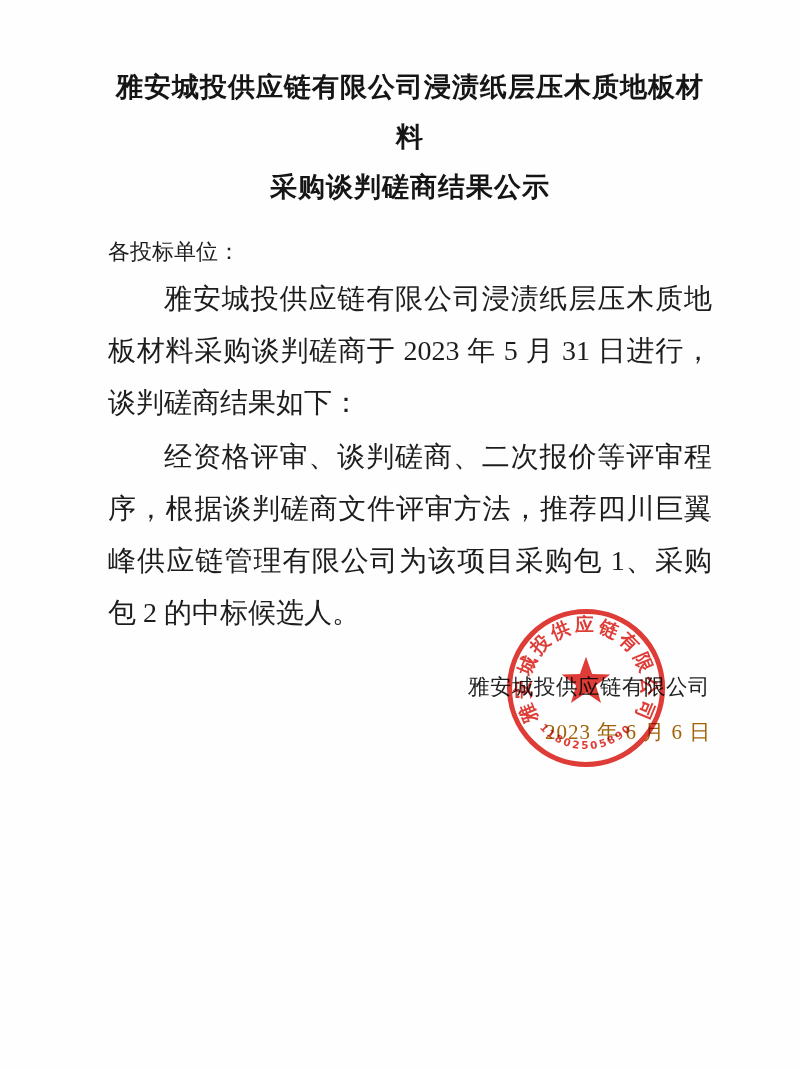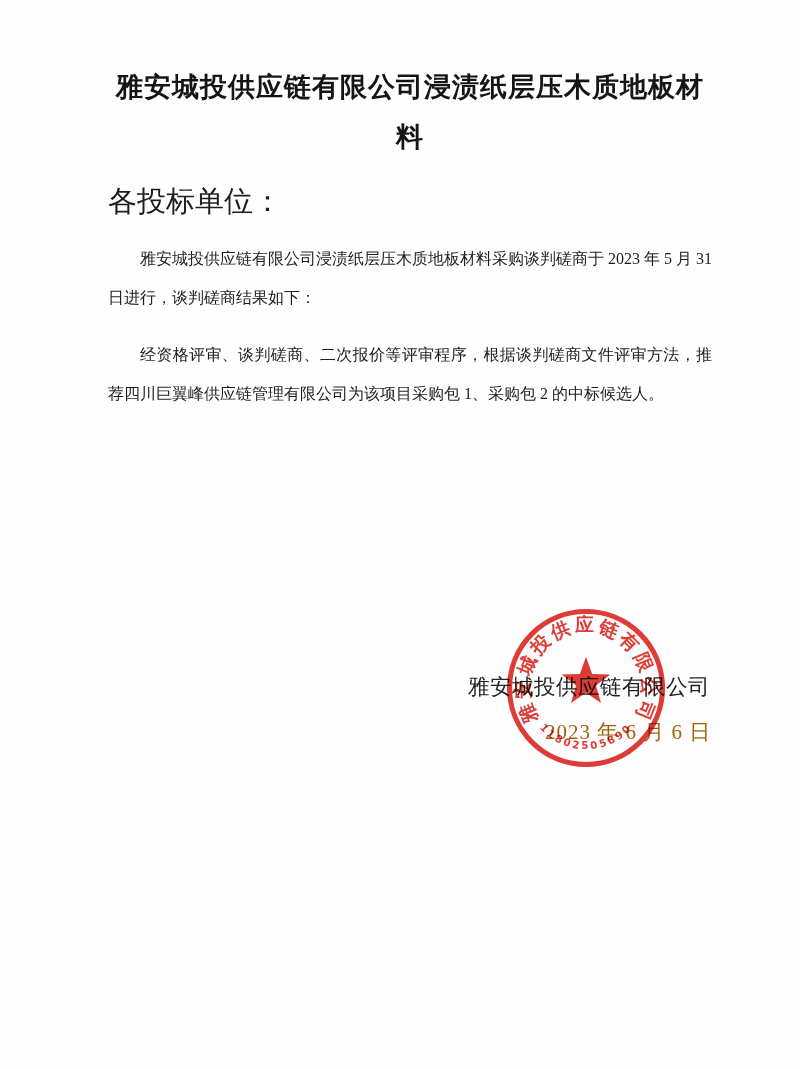--- a/index.html
+++ b/index.html
@@ -23,27 +23,27 @@
     padding-top: 62px;
     font-size: 27px;
     line-height: 50px;
     font-weight: 700;
     text-align: center;
     letter-spacing: 1px;
     color: #151515;
   }
   .salutation {
     margin: 20px 0 0 0;
-    font-size: 29px;
+    font-size: 22px;
     line-height: 39px;
   }
   .para {
-    margin: 18px 0 0 0;
-    font-size: 16px;
-    line-height: 39px;
+    margin: 2px 0 0 0;
+    font-size: 28px;
+    line-height: 52px;
     text-indent: 2em;
     text-align: justify;
     text-justify: inter-ideograph;
   }
   .para.last { margin-top: 16px; }
   .bold-company { font-weight: 400; }
   .signature-block { position: absolute; left: 0; top: 0; width: 800px; height: 1069px; pointer-events: none; }
   .sig-company {
     position: absolute;
     left: 468px;
@@ -73,20 +73,21 @@
   }
 </style>
 </head>
 <body>
 
 <div class="page">
 
   <div class="doc">
     <h1 class="title">
       <span>雅安城投供应链有限公司浸渍纸层压木质地板材料</span><br>
+      <span>采购谈判磋商结果公示</span>
     </h1>
 
     <p class="salutation">各投标单位：</p>
 
     <p class="para">雅安城投供应链有限公司浸渍纸层压木质地板材料采购谈判磋商于 2023 年 5 月 31 日进行，谈判磋商结果如下：</p>
 
     <p class="para"><span>经资格评审、谈判磋商、二次报价等评审程序，根据谈判磋商文件评审方法，推荐</span><span class="bold-company">四川巨翼峰供应链管理有限公司</span><span>为该项目采购包 1、采购包 2 的中标候选人。</span></p>
 
   </div>
 

